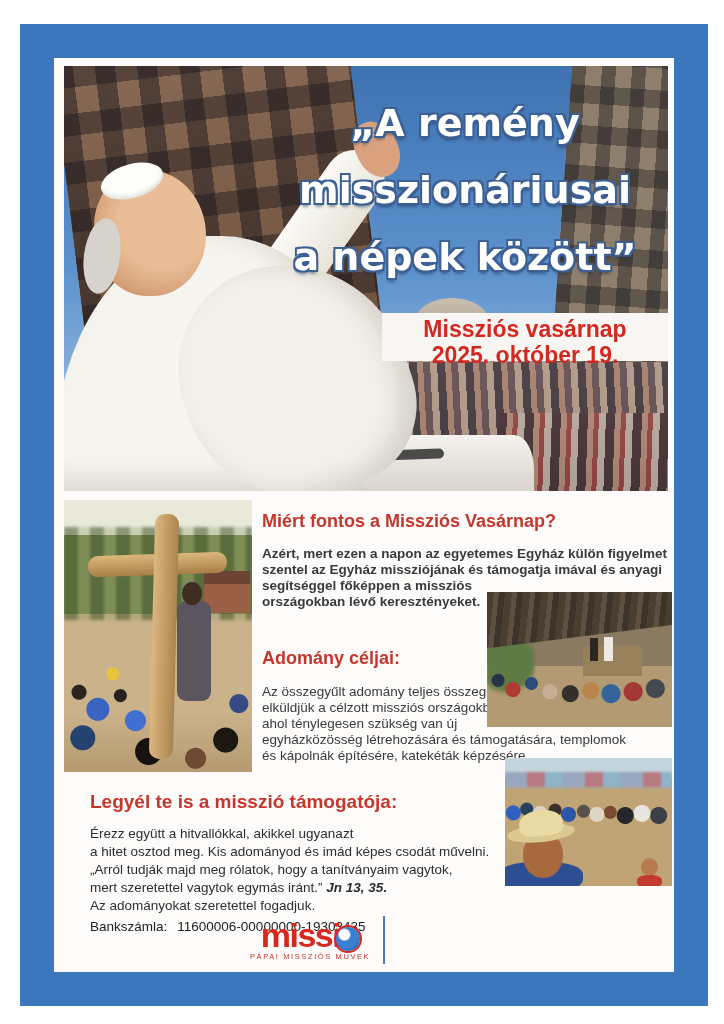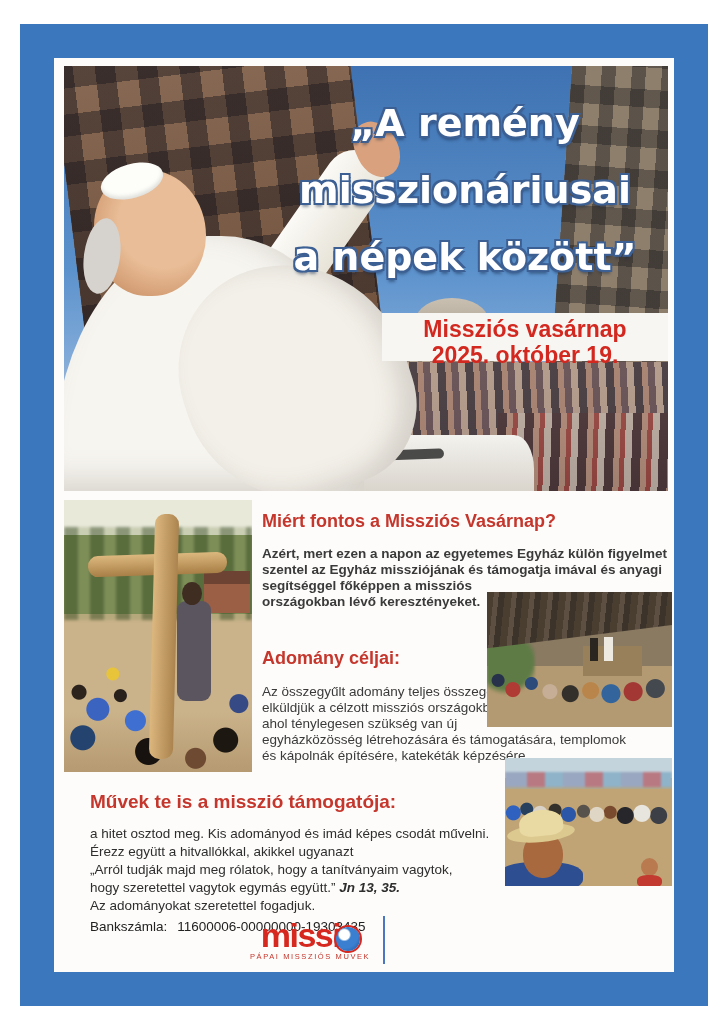--- a/index.html
+++ b/index.html
@@ -240,26 +240,26 @@
         <div class="selfie-buildings"></div>
         <div class="selfie-people"></div>
         <div class="selfie-shoulder"></div>
         <div class="selfie-face"></div>
         <div class="selfie-hat-brim"></div>
         <div class="selfie-hat-crown"></div>
         <div class="selfie-child-head"></div>
         <div class="selfie-child-body"></div>
       </div>
 
-      <div class="h-red sup-h">Művek te is a misszió támogatója:</div>
+      <div class="h-red sup-h">Legyél te is a misszió támogatója:</div>
       <div class="body-lines sup-p">
+        <div>Érezz együtt a hitvallókkal, akikkel ugyanazt</div>
         <div>a hitet osztod meg. Kis adományod és imád képes csodát művelni.</div>
-        <div>Érezz együtt a hitvallókkal, akikkel ugyanazt</div>
         <div>„Arról tudják majd meg rólatok, hogy a tanítványaim vagytok,</div>
-        <div><span>hogy szeretettel vagytok egymás együtt.” </span><span class="qref">Jn 13, 35.</span></div>
+        <div><span>mert szeretettel vagytok egymás iránt.” </span><span class="qref">Jn 13, 35.</span></div>
         <div>Az adományokat szeretettel fogadjuk.</div>
         <div class="bank-row">
           <span>Bankszámla:</span><span class="bank-num">11600006-00000000-19303435</span>
         </div>
       </div>
 
       <div class="footer">
         <div class="logo">
           <span class="logo-word"><span>missio</span><span class="logo-globe"></span></span>
           <div class="logo-sub">PÁPAI MISSZIÓS MŰVEK</div>

